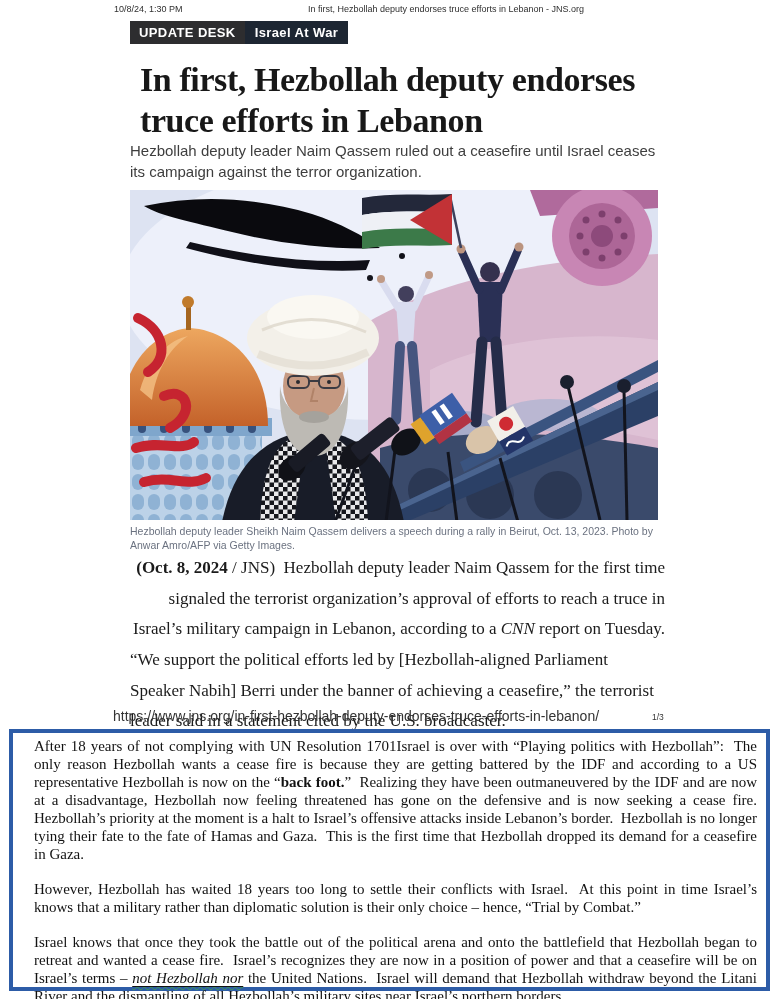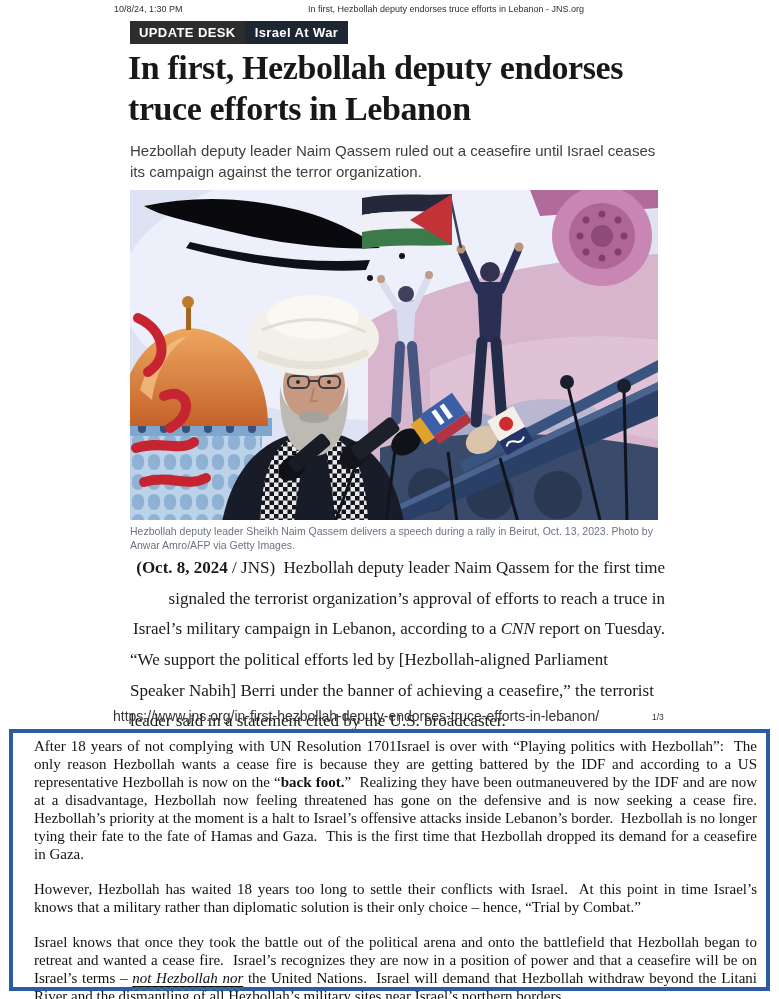--- a/index.html
+++ b/index.html
@@ -11,21 +11,21 @@
   
   .ph-date{left:114px;top:4px;font-size:9px;color:#2f2f2f;}
   .ph-title{left:308px;top:4px;font-size:9px;color:#2f2f2f;white-space:nowrap;}
   .pf-url{left:113px;top:708px;font-size:14px;color:#333;}
   .pf-page{left:640px;top:712px;font-size:8.5px;color:#333;margin-left:12px;}
   
   .badge{left:130px;top:21px;display:flex;height:23px;font-size:13px;font-weight:bold;color:#fff;letter-spacing:.4px;border-radius:7px;}
   .badge-left{background:var(--badge-left-bg,#2d2d2f);padding:0 9px;line-height:23px;}
   .badge-right{background:var(--badge-right-bg,#1d2632);padding:0 10px;line-height:23px;}
   
-  .headline{left:128px;top:47px;width:540px;margin:0;font-family:"Liberation Serif",serif;
+  .headline{left:128px;top:47px;width:540px;margin:12px;font-family:"Liberation Serif",serif;
     font-weight:700;font-size:34px;line-height:41px;letter-spacing:-0.4px;color:var(--headline-color,#181818);}
   .subhead{left:130px;top:140px;width:535px;margin:0;font-size:15px;line-height:21px;color:#3e3e3e;}
   .photo{left:130px;top:190px;width:528px;height:330px;overflow:hidden;}
   .caption{left:130px;top:525px;width:528px;margin:0;font-size:10.5px;line-height:13.5px;color:#6b7280;}
   .body-p{width:535px;margin:0;font-family:"Liberation Serif",serif;font-size:17px;line-height:30.5px;color:#1b1b1b;white-space:pre-wrap;}
   .p1{left:130px;top:553px;text-align:right;}
   .p2{left:130px;top:645px;}
   .body-p em{font-style:italic;}
   .body-p strong{font-weight:700;}
   

